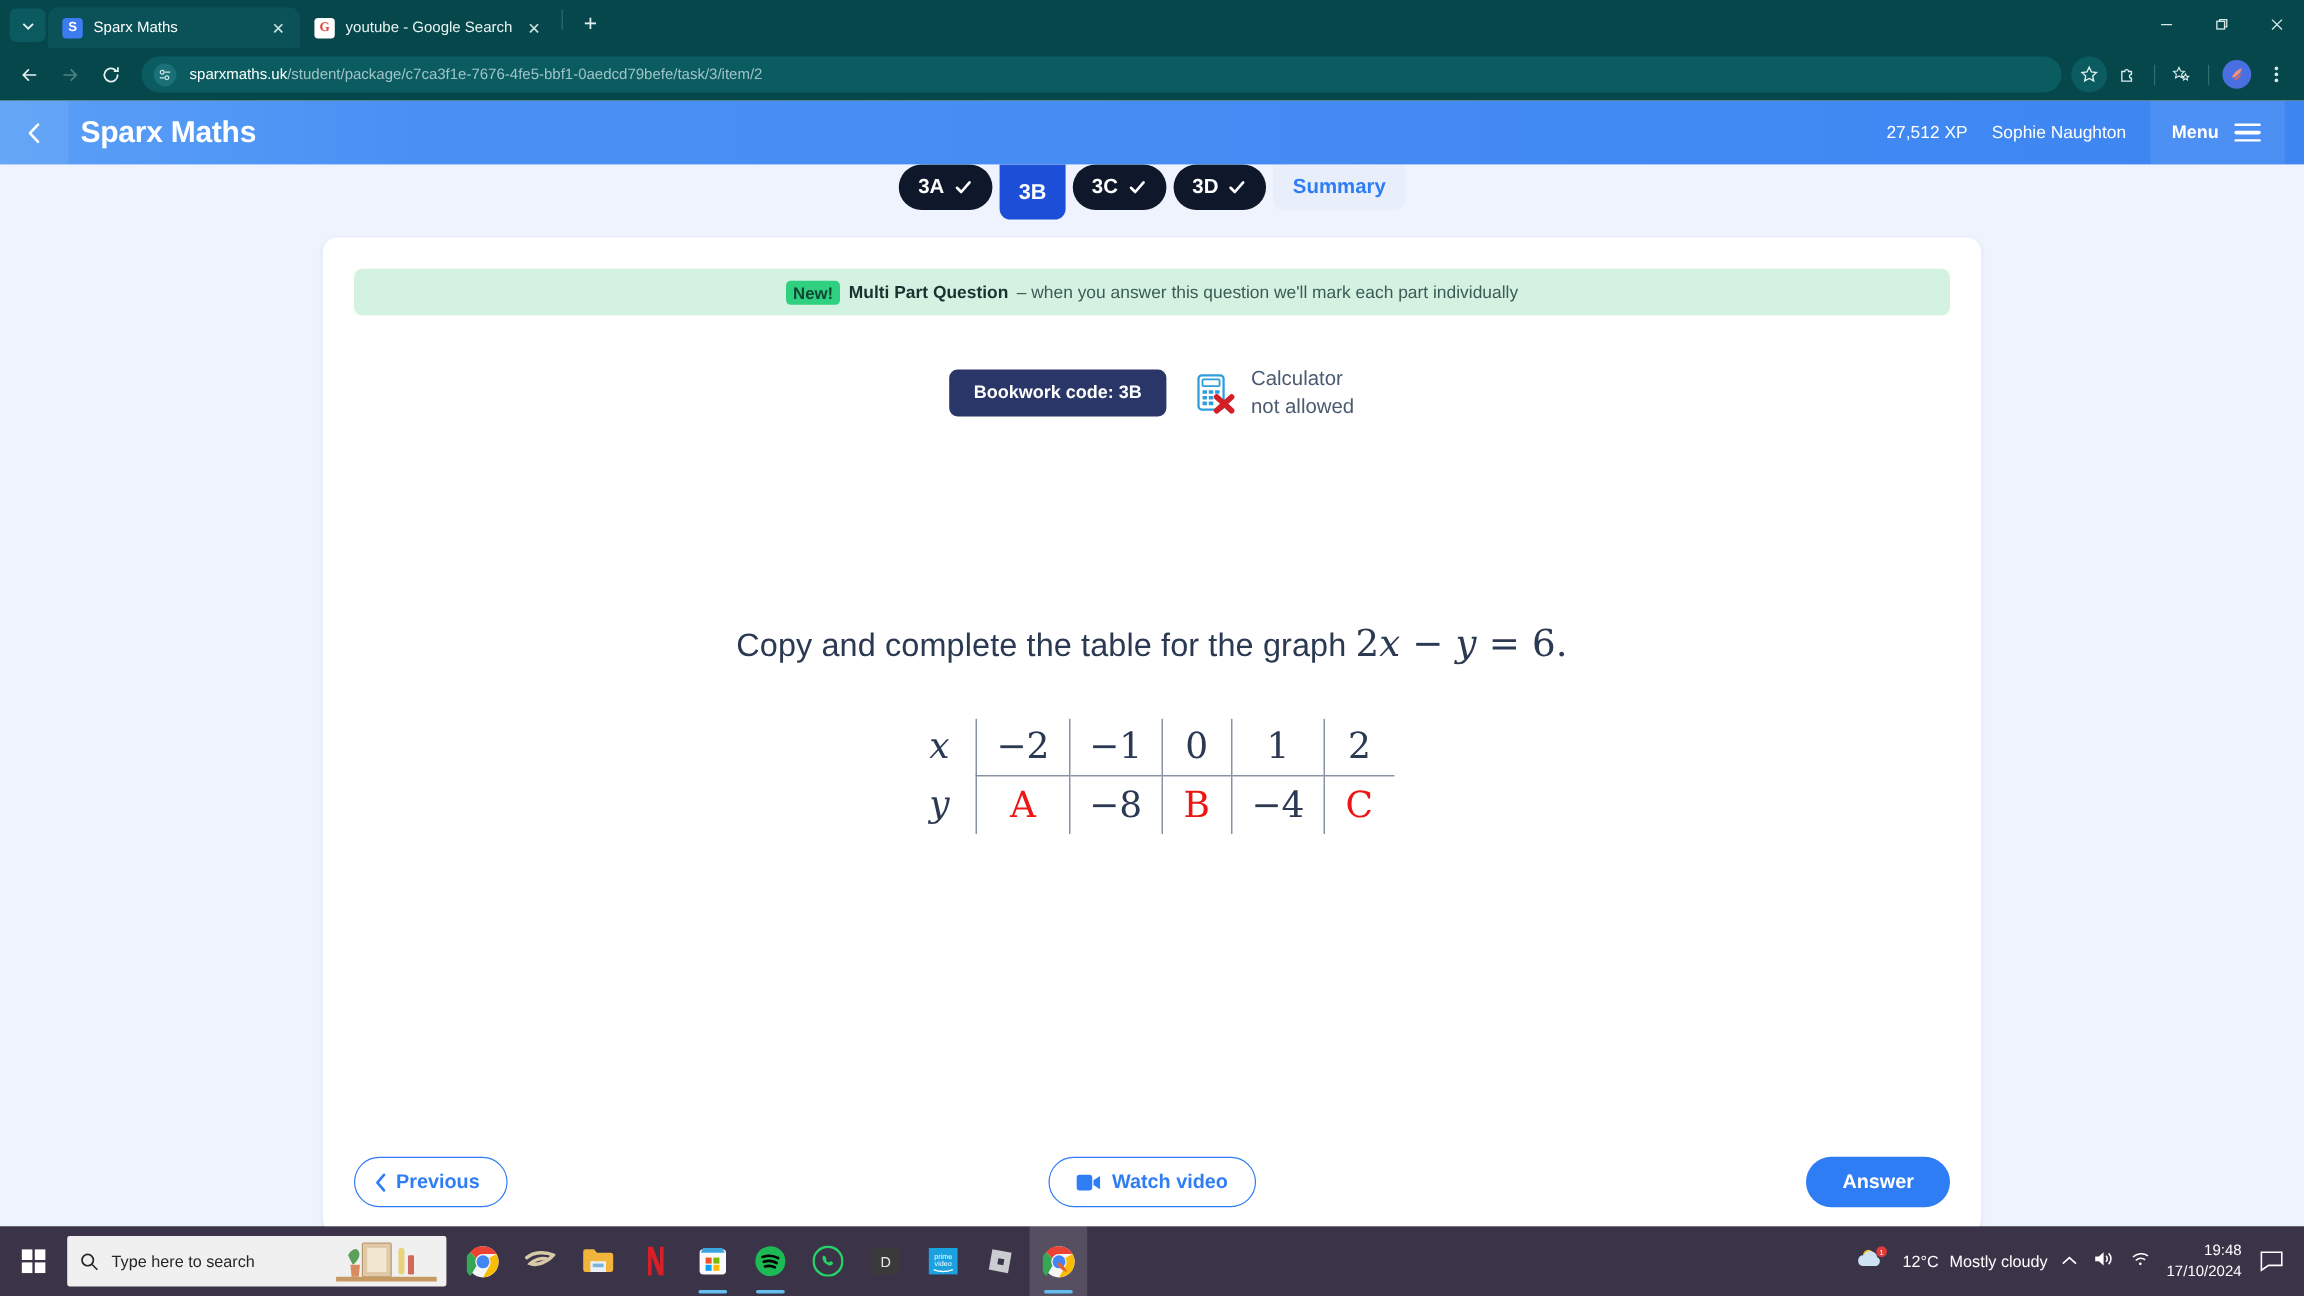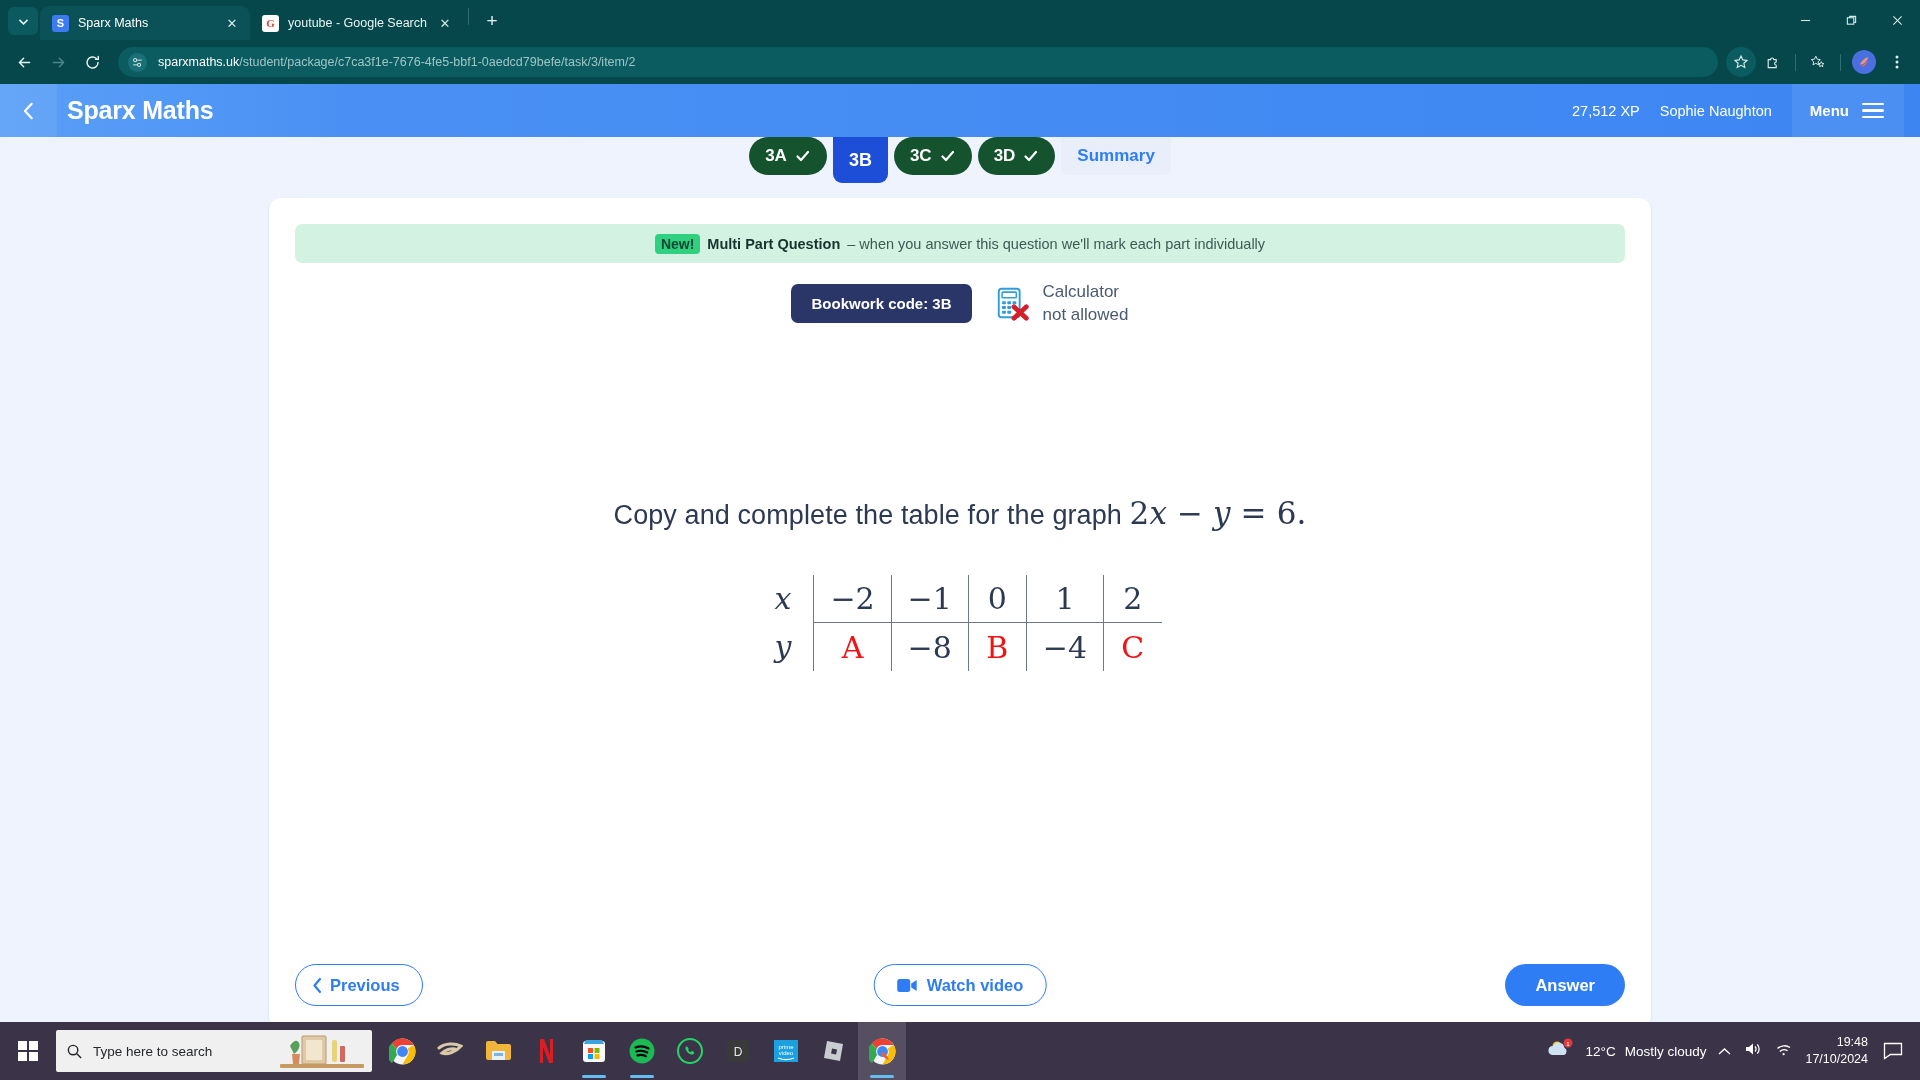--- a/index.html
+++ b/index.html
@@ -70,40 +70,40 @@
   .menu-group { display: flex; align-items: center; gap: 13px; background: rgba(255,255,255,0.08); height: 100%; padding: 0 20px 0 18px; }
   .menu-label { font-weight: bold; font-size: 15px; }
   .hamburger { display: flex; flex-direction: column; gap: 4px; }
   .hamburger i { display: block; width: 22px; height: 2.6px; background: #fff; border-radius: 2px; }
 
   .tabs-row { display: flex; justify-content: center; gap: 6px; align-items: flex-start; margin-top: 0; }
   .ttab {
     height: 38px; border-radius: 0 0 8px 8px; display: flex; align-items: center; gap: 8px;
     padding: 0 16px; font-size: 17px; font-weight: bold; color: #ffffff;
   }
-  .ttab.done { background: #14532d; border-radius: 19px; }
+  .ttab.done { background: #0f172a; border-radius: 19px; }
   .ttab.current { background: #1d4ed8; height: 46px; border-radius: 0 0 9px 9px; font-size: 18px; }
   .ttab.summary { background: #e8effa; color: #2f7df4; }
   .ttab .check { width: 16px; height: 16px; }
 
   .card {
     width: 1382px; margin: 15px auto 0 auto; background: #ffffff; border-radius: 12px;
     height: 830px; box-shadow: 0 1px 3px rgba(30,50,90,0.08); position: relative;
     display: flex; flex-direction: column;
   }
   .banner {
     margin: 26px 26px 0 26px; background: #d4f2e1; border-radius: 7px; height: 39px;
     display: flex; align-items: center; justify-content: center; gap: 7px;
     font-size: 14.5px; color: #27514a;
   }
   .badge-new { background: #2fd180; color: #0f4732; font-weight: bold; font-size: 14px; padding: 2px 6px; border-radius: 4px; }
   .banner b { color: #18332f; font-size: 14.5px; }
   .banner span.tail { color: #3c5b56; }
 
-  .meta-row { display: flex; align-items: center; justify-content: center; gap: 22px; margin-top: 18px; }
+  .meta-row { display: flex; align-items: center; justify-content: center; gap: 22px; margin-top: 42px; }
   .bookwork {
     background: #2b3668; color: #fff; font-size: 15px; font-weight: bold;
     padding: 11px 20px; border-radius: 7px;
   }
   .calc-block { display: flex; align-items: center; gap: 11px; }
   .calc-icon { width: 38px; height: 38px; position: relative; }
   .calc-text { font-size: 17px; color: #4a5a70; line-height: 1.35; }
 
   .question-area { flex: 1; display: flex; flex-direction: column; align-items: center; justify-content: flex-start; padding-top: 168px; }
   .q-text { font-size: 30px; color: #2c3952; font-family: "Liberation Serif", serif; letter-spacing: 0.1px; }

